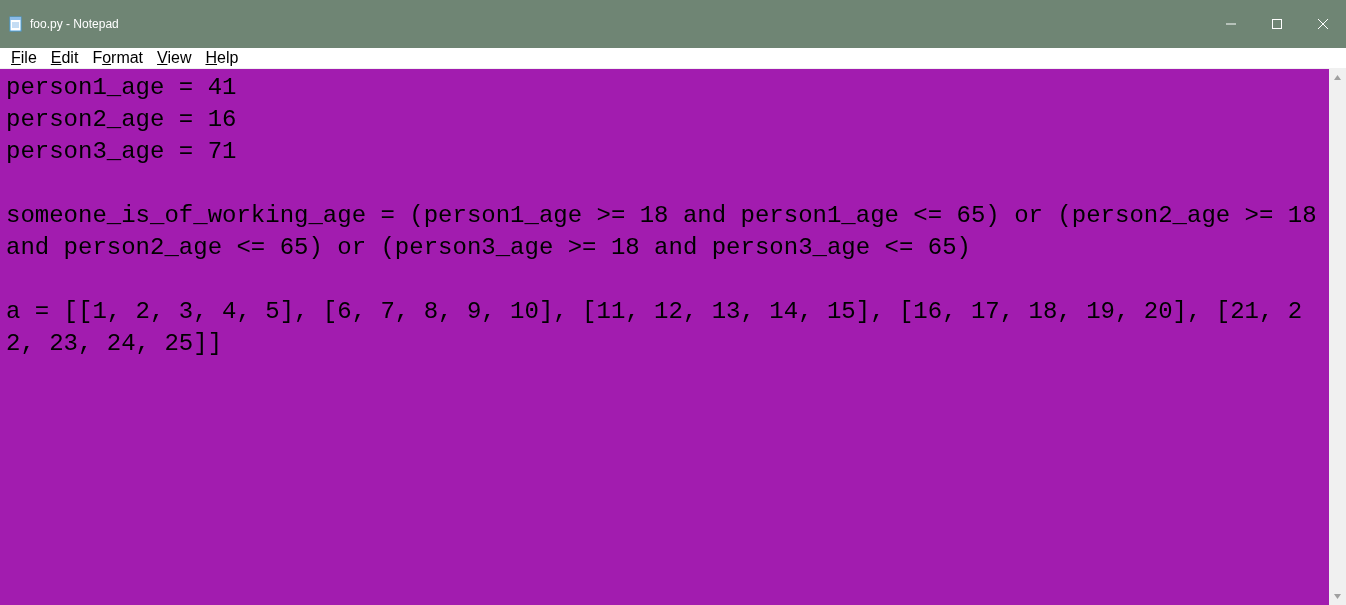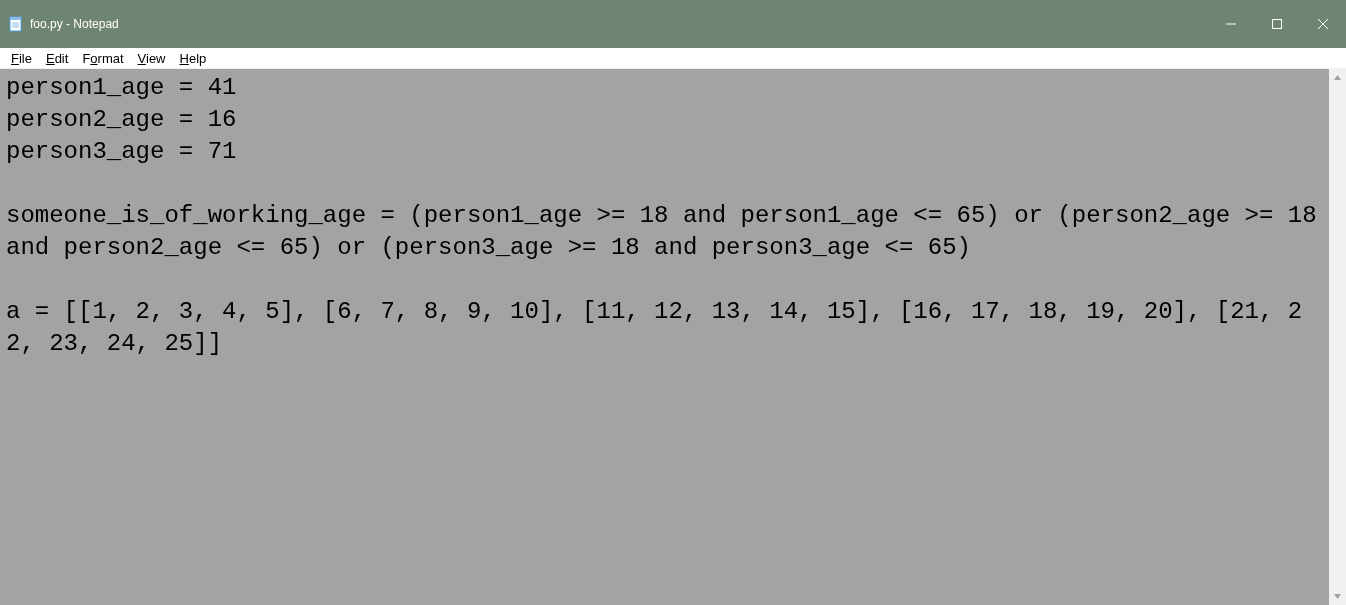--- a/index.html
+++ b/index.html
@@ -29,37 +29,37 @@
     color: #ffffff;
   }
   .win-btn svg { display: block; }
 
   
   .menubar {
     height: 21px;
     background: #ffffff;
     display: flex;
     align-items: center;
-    font-size: 13px;
+    font-size: 16px;
     color: #000;
     padding-left: 4px;
     border-bottom: 1px solid #f0f0f0;
   }
   .menu-item {
     padding: 2px 7px;
     cursor: default;
   }
   .menu-item .ul { text-decoration: underline; }
 
   
   .editor-wrap {
     flex: 1 1 auto;
     display: flex;
     position: relative;
-    background: #a3a3a3;
+    background: #a21caf;
   }
   .editor {
     flex: 1 1 auto;
     padding: 3px 6px 4px 6px;
     font-family: Consolas, "Courier New", monospace;
     font-size: 24px;
     line-height: 32px;
     white-space: pre-wrap;
     word-break: break-all;
     color: #000;

